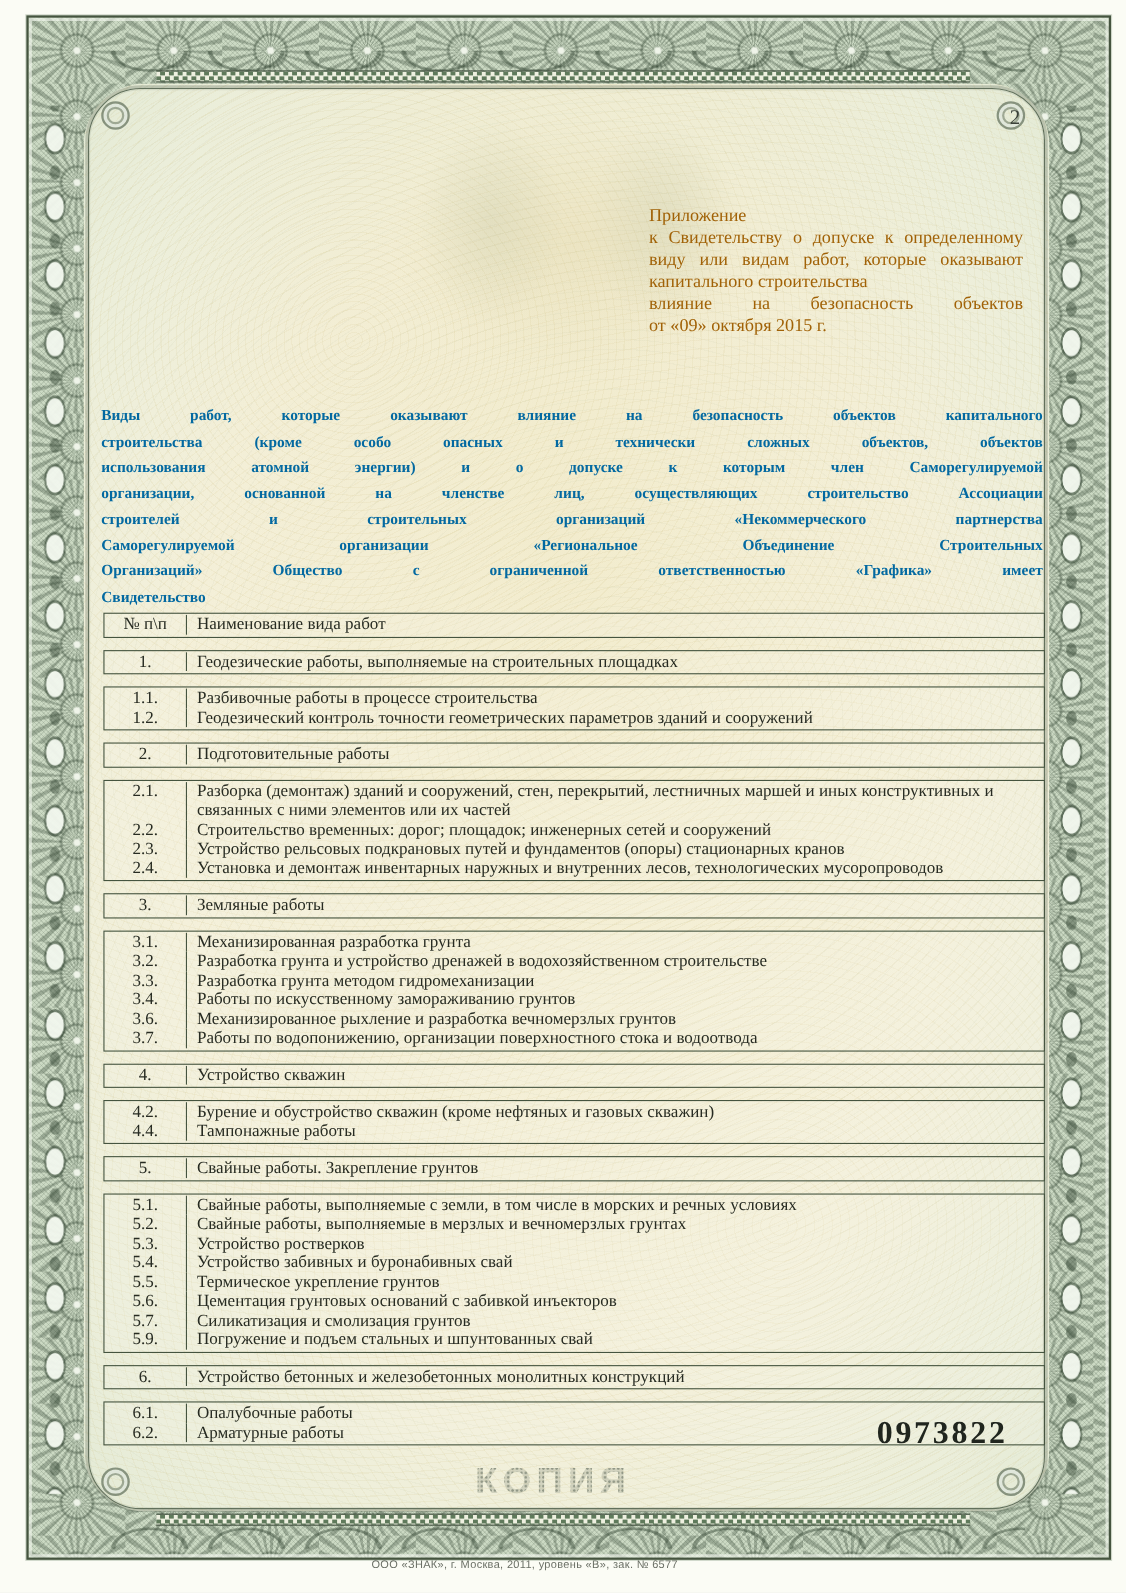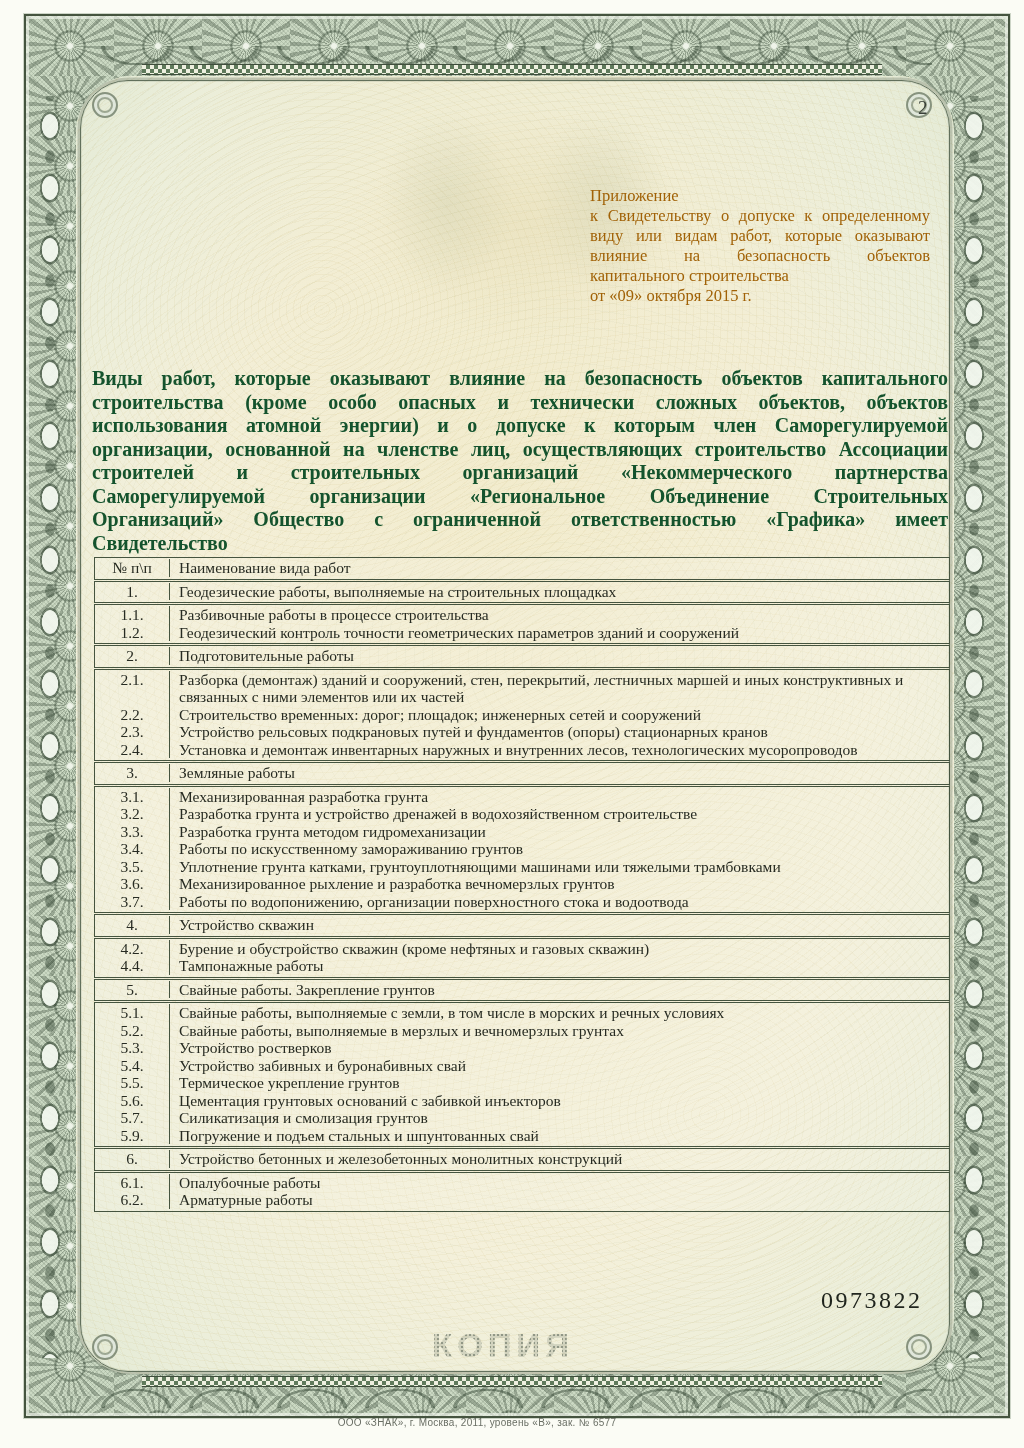--- a/index.html
+++ b/index.html
@@ -81,33 +81,33 @@
     border:2.5px solid rgba(72,88,68,.6); border-radius:50%;
     box-shadow: inset 0 0 0 3px rgba(240,246,236,.8), inset 0 0 0 5px rgba(72,88,68,.45);
   }
   .curl-tl{left:92px; top:92px;} .curl-tr{right:92px; top:92px;}
   .curl-bl{left:92px; bottom:88px;} .curl-br{right:92px; bottom:88px;}
   
   .pagenum{position:absolute; left:918px; top:97px; z-index:6; font-size:19px; color:#3a4038;}
   .hdrblock{position:absolute; left:590px; top:186px; width:340px; z-index:6; font-size:16.5px; line-height:20px; color:#a16207;}
   .hline{white-space:nowrap;}
   .hline.jst{white-space:normal; text-align:justify; text-align-last:justify;}
-  .intro{position:absolute; left:92px; top:367px; width:856px; z-index:6; font-weight:700; font-size:20px; line-height:23.5px; color:#14532d;}
+  .intro{position:absolute; left:92px; top:367px; width:856px; z-index:6; font-weight:700; font-size:14px; line-height:23.5px; color:#0369a1;}
   .iline{text-align:justify; text-align-last:justify;}
   .iline.last{text-align:left; text-align-last:left;}
   
   .wtable{position:absolute; left:94px; top:557px; width:856px; z-index:6; font-size:15.5px; line-height:17.5px; color:#272b22;}
-  .tgroup{border:1.5px solid var(--line,#45543f); margin-bottom:1px; padding:1px 0 2px; background:rgba(250,250,240,.15);}
+  .tgroup{border:1.5px solid var(--line,#45543f); margin-bottom:11px; padding:1px 0 2px; background:rgba(250,250,240,.15);}
   .trow{display:flex; align-items:flex-start;}
   .tnum{width:74px; flex:none; text-align:center;}
   .tname{flex:1; border-left:1.5px solid var(--line,#45543f); padding:0 10px 0 9px;}
   
   .serial{
-    position:absolute; left:821px; top:1287px; z-index:6;
-    font-weight:400; font-size:24px; letter-spacing:2.5px; color:var(--serial,#20251e);
+    position:absolute; left:797px; top:1287px; z-index:6;
+    font-weight:700; font-size:29px; letter-spacing:2.5px; color:var(--serial,#20251e);
   }
   .kopiya{
     position:absolute; left:432px; top:1329px; z-index:6;
     font-family:"Liberation Sans","DejaVu Sans",sans-serif;
     font-weight:700; font-size:33px; letter-spacing:5px; line-height:1;
     color:rgba(139,146,130,.30);
     background-image:radial-gradient(circle, rgba(125,133,117,.8) 0.8px, rgba(125,133,117,0) 1.4px);
     background-size:4px 4px;
     -webkit-background-clip:text; background-clip:text;
   }
@@ -138,22 +138,22 @@
   <div class="curl curl-tr"></div>
   <div class="curl curl-bl"></div>
   <div class="curl curl-br"></div>
 
   <div class="pagenum">2</div>
 
   <div class="hdrblock">
     <div class="hline">Приложение</div>
     <div class="hline jst">к Свидетельству о допуске к определенному</div>
     <div class="hline jst">виду или видам работ, которые оказывают</div>
+    <div class="hline">капитального строительства</div>
     <div class="hline jst">влияние на безопасность объектов</div>
-    <div class="hline">капитального строительства</div>
     <div class="hline">от «09» октября 2015 г.</div>
   </div>
 
   <div class="intro">
     <div class="iline">Виды работ, которые оказывают влияние на безопасность объектов капитального</div>
     <div class="iline">строительства (кроме особо опасных и технически сложных объектов, объектов</div>
     <div class="iline">использования атомной энергии) и о допуске к которым член Саморегулируемой</div>
     <div class="iline">организации, основанной на членстве лиц, осуществляющих строительство Ассоциации</div>
     <div class="iline">строителей и строительных организаций «Некоммерческого партнерства</div>
     <div class="iline">Саморегулируемой организации «Региональное Объединение Строительных</div>
@@ -225,24 +225,20 @@
         </div>
         <div class="trow">
           <div class="tnum">3.3.</div>
           <div class="tname">Разработка грунта методом гидромеханизации</div>
         </div>
         <div class="trow">
           <div class="tnum">3.4.</div>
           <div class="tname">Работы по искусственному замораживанию грунтов</div>
         </div>
         <div class="trow">
-          <div class="tnum">3.5.</div>
-          <div class="tname">Уплотнение грунта катками, грунтоуплотняющими машинами или тяжелыми трамбовками</div>
-        </div>
-        <div class="trow">
           <div class="tnum">3.6.</div>
           <div class="tname">Механизированное рыхление и разработка вечномерзлых грунтов</div>
         </div>
         <div class="trow">
           <div class="tnum">3.7.</div>
           <div class="tname">Работы по водопонижению, организации поверхностного стока и водоотвода</div>
         </div>
       </div>
       <div class="tgroup">
         <div class="trow">

